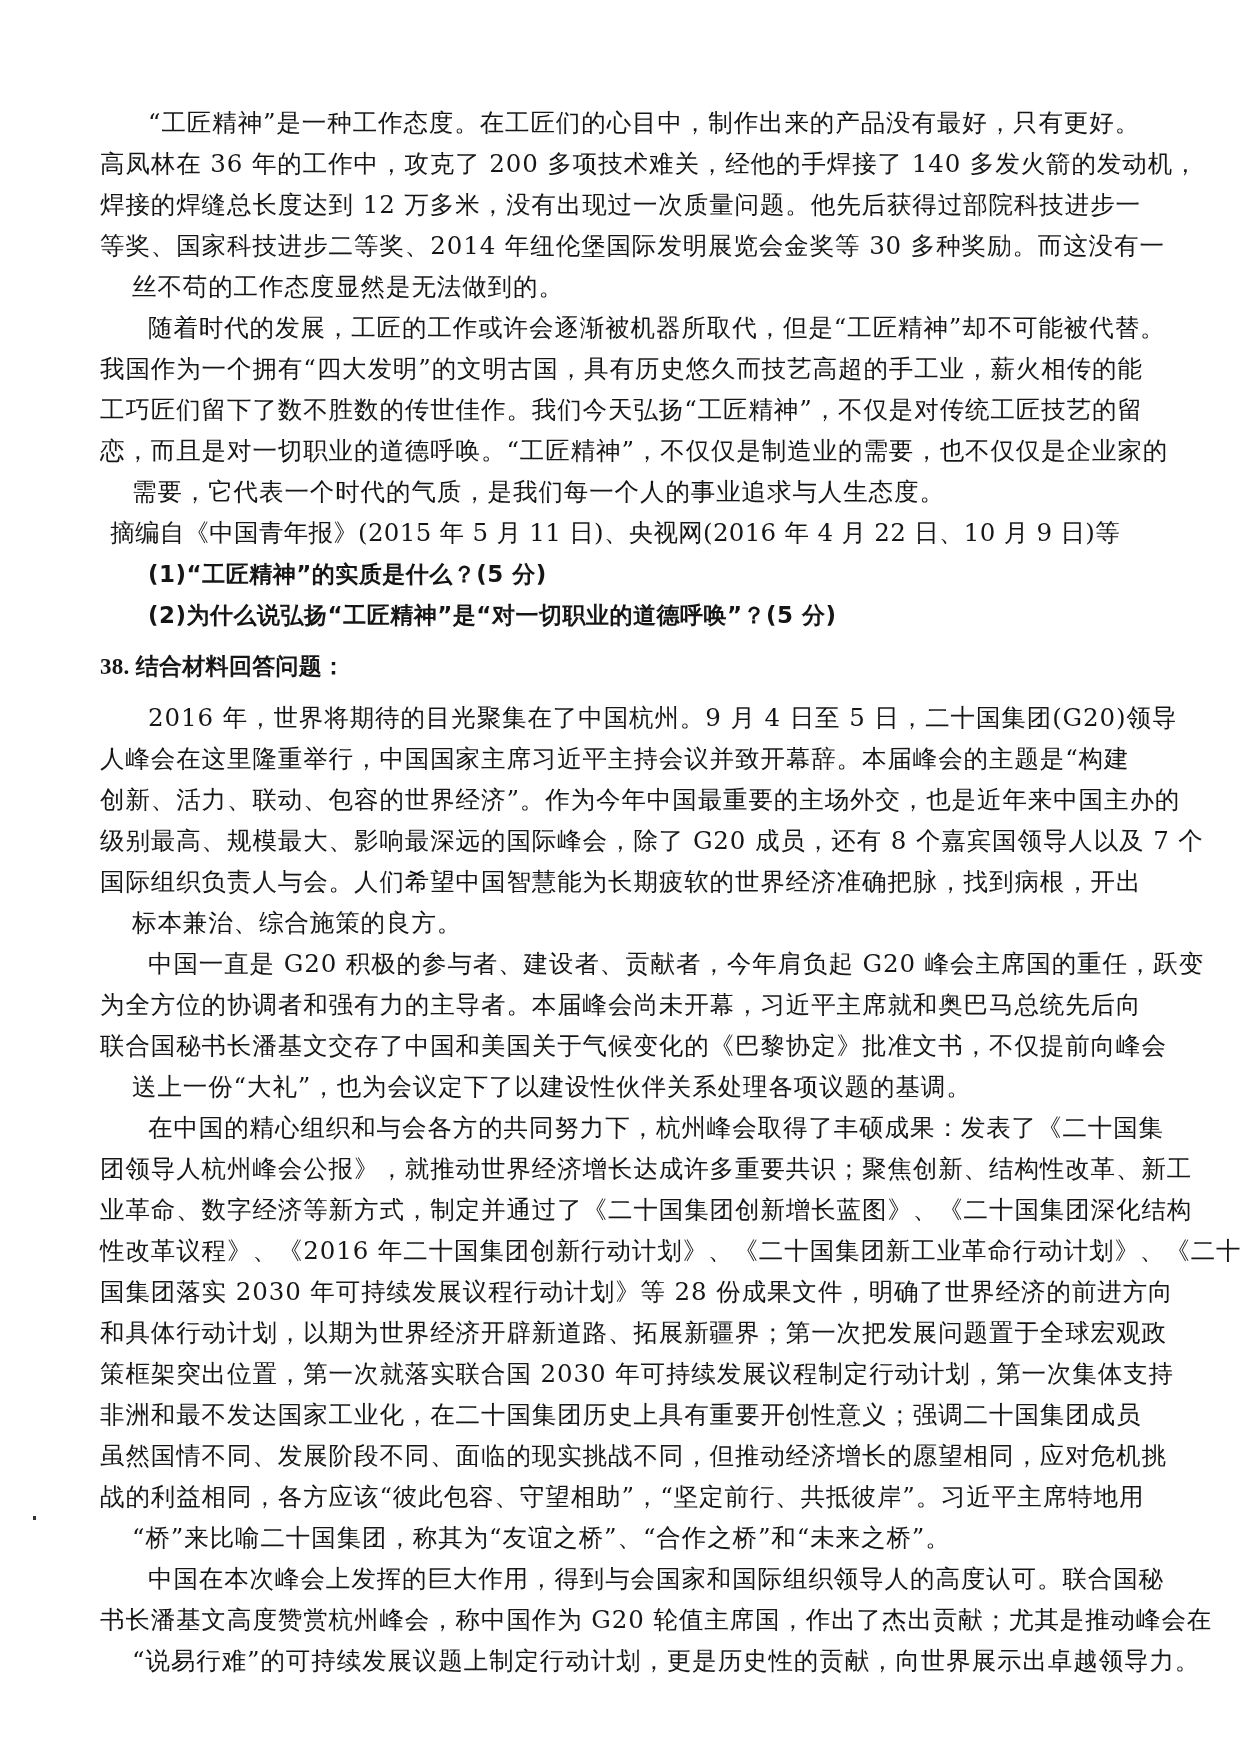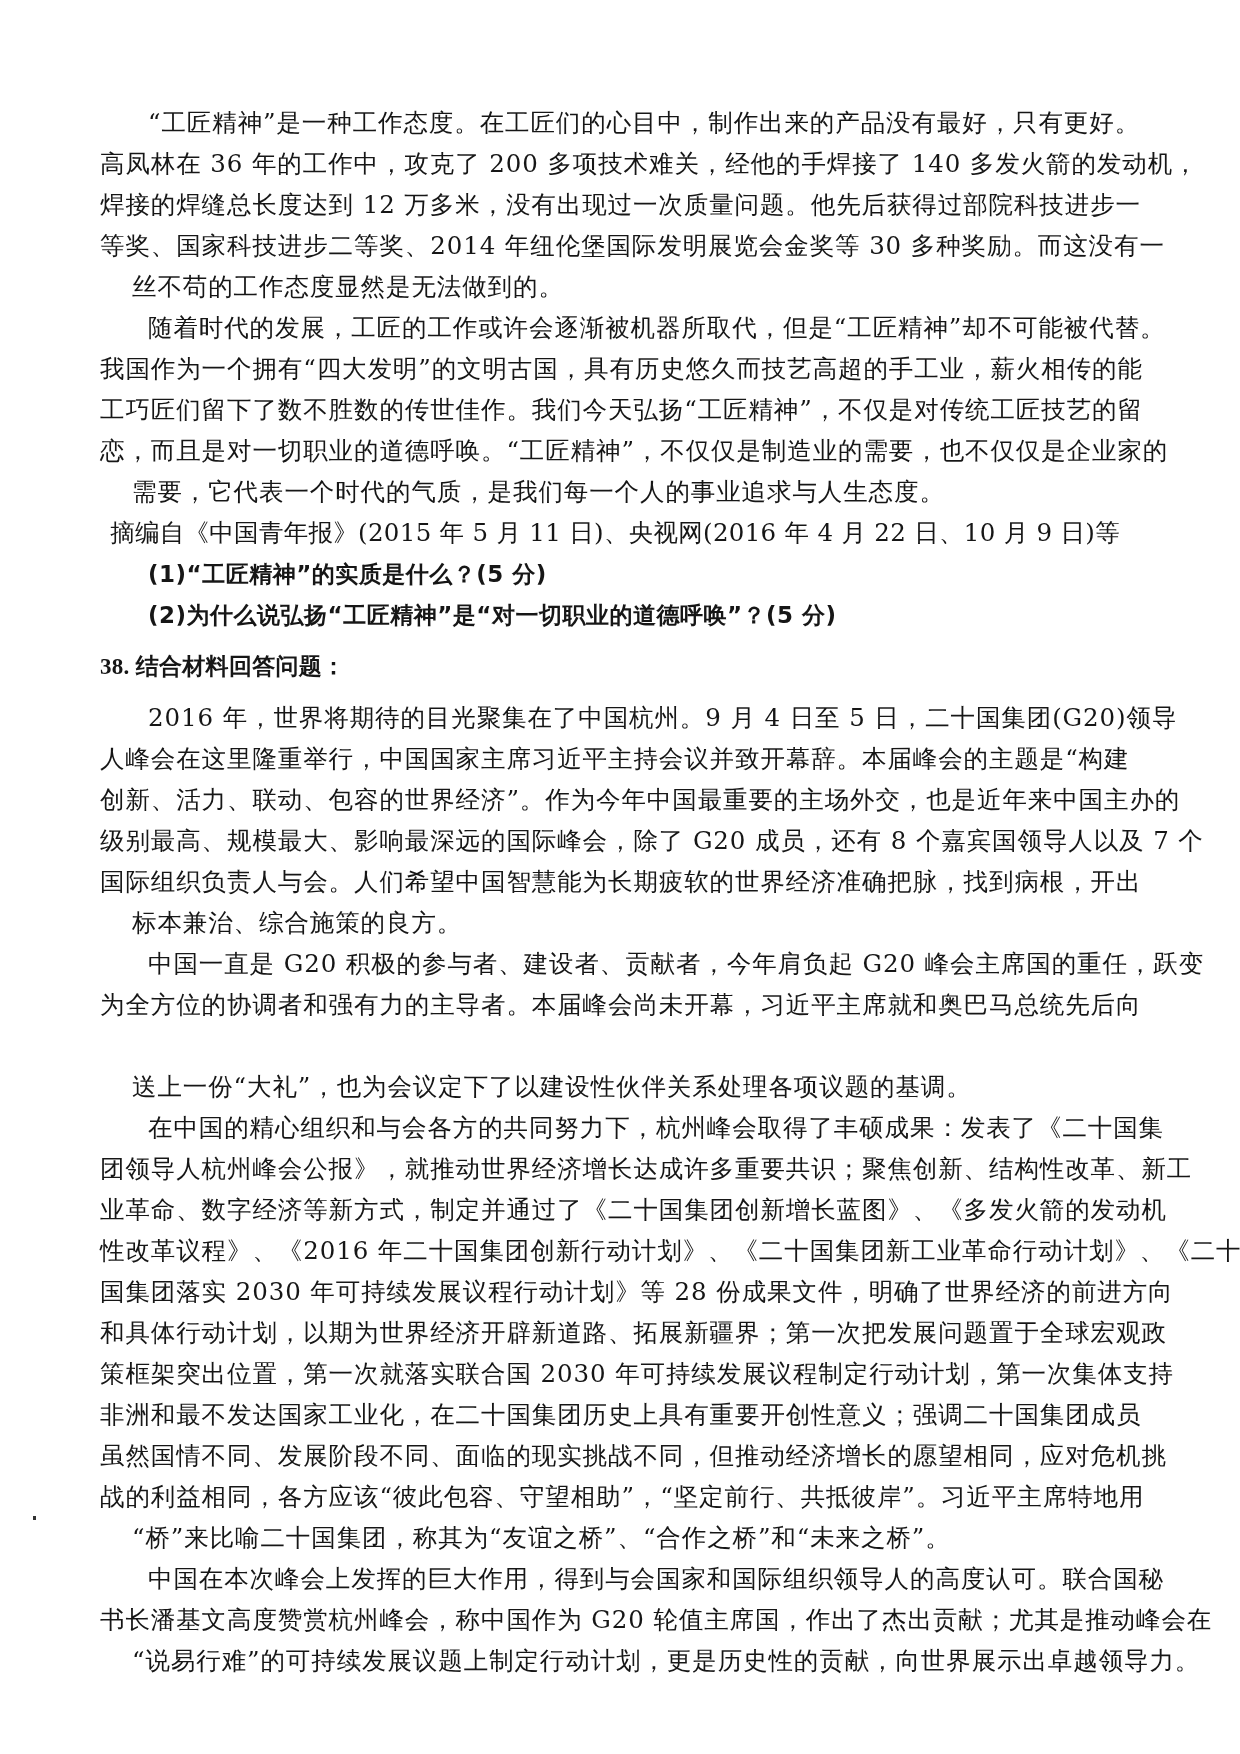--- a/index.html
+++ b/index.html
@@ -94,25 +94,26 @@
 
   <div class="line indent" style="top:683px">2016 年，世界将期待的目光聚集在了中国杭州。9 月 4 日至 5 日，二十国集团(G20)领导</div>
   <div class="line" style="top:724px">人峰会在这里隆重举行，中国国家主席习近平主持会议并致开幕辞。本届峰会的主题是“构建</div>
   <div class="line" style="top:765px">创新、活力、联动、包容的世界经济”。作为今年中国最重要的主场外交，也是近年来中国主办的</div>
   <div class="line" style="top:806px">级别最高、规模最大、影响最深远的国际峰会，除了 G20 成员，还有 8 个嘉宾国领导人以及 7 个</div>
   <div class="line" style="top:847px">国际组织负责人与会。人们希望中国智慧能为长期疲软的世界经济准确把脉，找到病根，开出</div>
   <div class="line last" style="top:888px">标本兼治、综合施策的良方。</div>
 
   <div class="line indent" style="top:929px">中国一直是 G20 积极的参与者、建设者、贡献者，今年肩负起 G20 峰会主席国的重任，跃变</div>
   <div class="line" style="top:970px">为全方位的协调者和强有力的主导者。本届峰会尚未开幕，习近平主席就和奥巴马总统先后向</div>
+  <div class="line" style="top:1011px">联合国秘书长潘基文交存了中国和美国关于气候变化的《巴黎协定》批准文书，不仅提前向峰会</div>
   <div class="line last" style="top:1052px">送上一份“大礼”，也为会议定下了以建设性伙伴关系处理各项议题的基调。</div>
 
   <div class="line indent" style="top:1093px">在中国的精心组织和与会各方的共同努力下，杭州峰会取得了丰硕成果：发表了《二十国集</div>
   <div class="line" style="top:1134px">团领导人杭州峰会公报》，就推动世界经济增长达成许多重要共识；聚焦创新、结构性改革、新工</div>
-  <div class="line" style="top:1175px">业革命、数字经济等新方式，制定并通过了《二十国集团创新增长蓝图》、《多发火箭的发动机</div>
+  <div class="line" style="top:1175px">业革命、数字经济等新方式，制定并通过了《二十国集团创新增长蓝图》、《二十国集团深化结构</div>
   <div class="line" style="top:1216px">性改革议程》、《2016 年二十国集团创新行动计划》、《二十国集团新工业革命行动计划》、《二十</div>
   <div class="line" style="top:1257px">国集团落实 2030 年可持续发展议程行动计划》等 28 份成果文件，明确了世界经济的前进方向</div>
   <div class="line" style="top:1298px">和具体行动计划，以期为世界经济开辟新道路、拓展新疆界；第一次把发展问题置于全球宏观政</div>
   <div class="line" style="top:1339px">策框架突出位置，第一次就落实联合国 2030 年可持续发展议程制定行动计划，第一次集体支持</div>
   <div class="line" style="top:1380px">非洲和最不发达国家工业化，在二十国集团历史上具有重要开创性意义；强调二十国集团成员</div>
   <div class="line" style="top:1421px">虽然国情不同、发展阶段不同、面临的现实挑战不同，但推动经济增长的愿望相同，应对危机挑</div>
   <div class="line" style="top:1462px">战的利益相同，各方应该“彼此包容、守望相助”，“坚定前行、共抵彼岸”。习近平主席特地用</div>
   <div class="line last" style="top:1503px">“桥”来比喻二十国集团，称其为“友谊之桥”、“合作之桥”和“未来之桥”。</div>
 
   <div class="line indent" style="top:1544px">中国在本次峰会上发挥的巨大作用，得到与会国家和国际组织领导人的高度认可。联合国秘</div>

